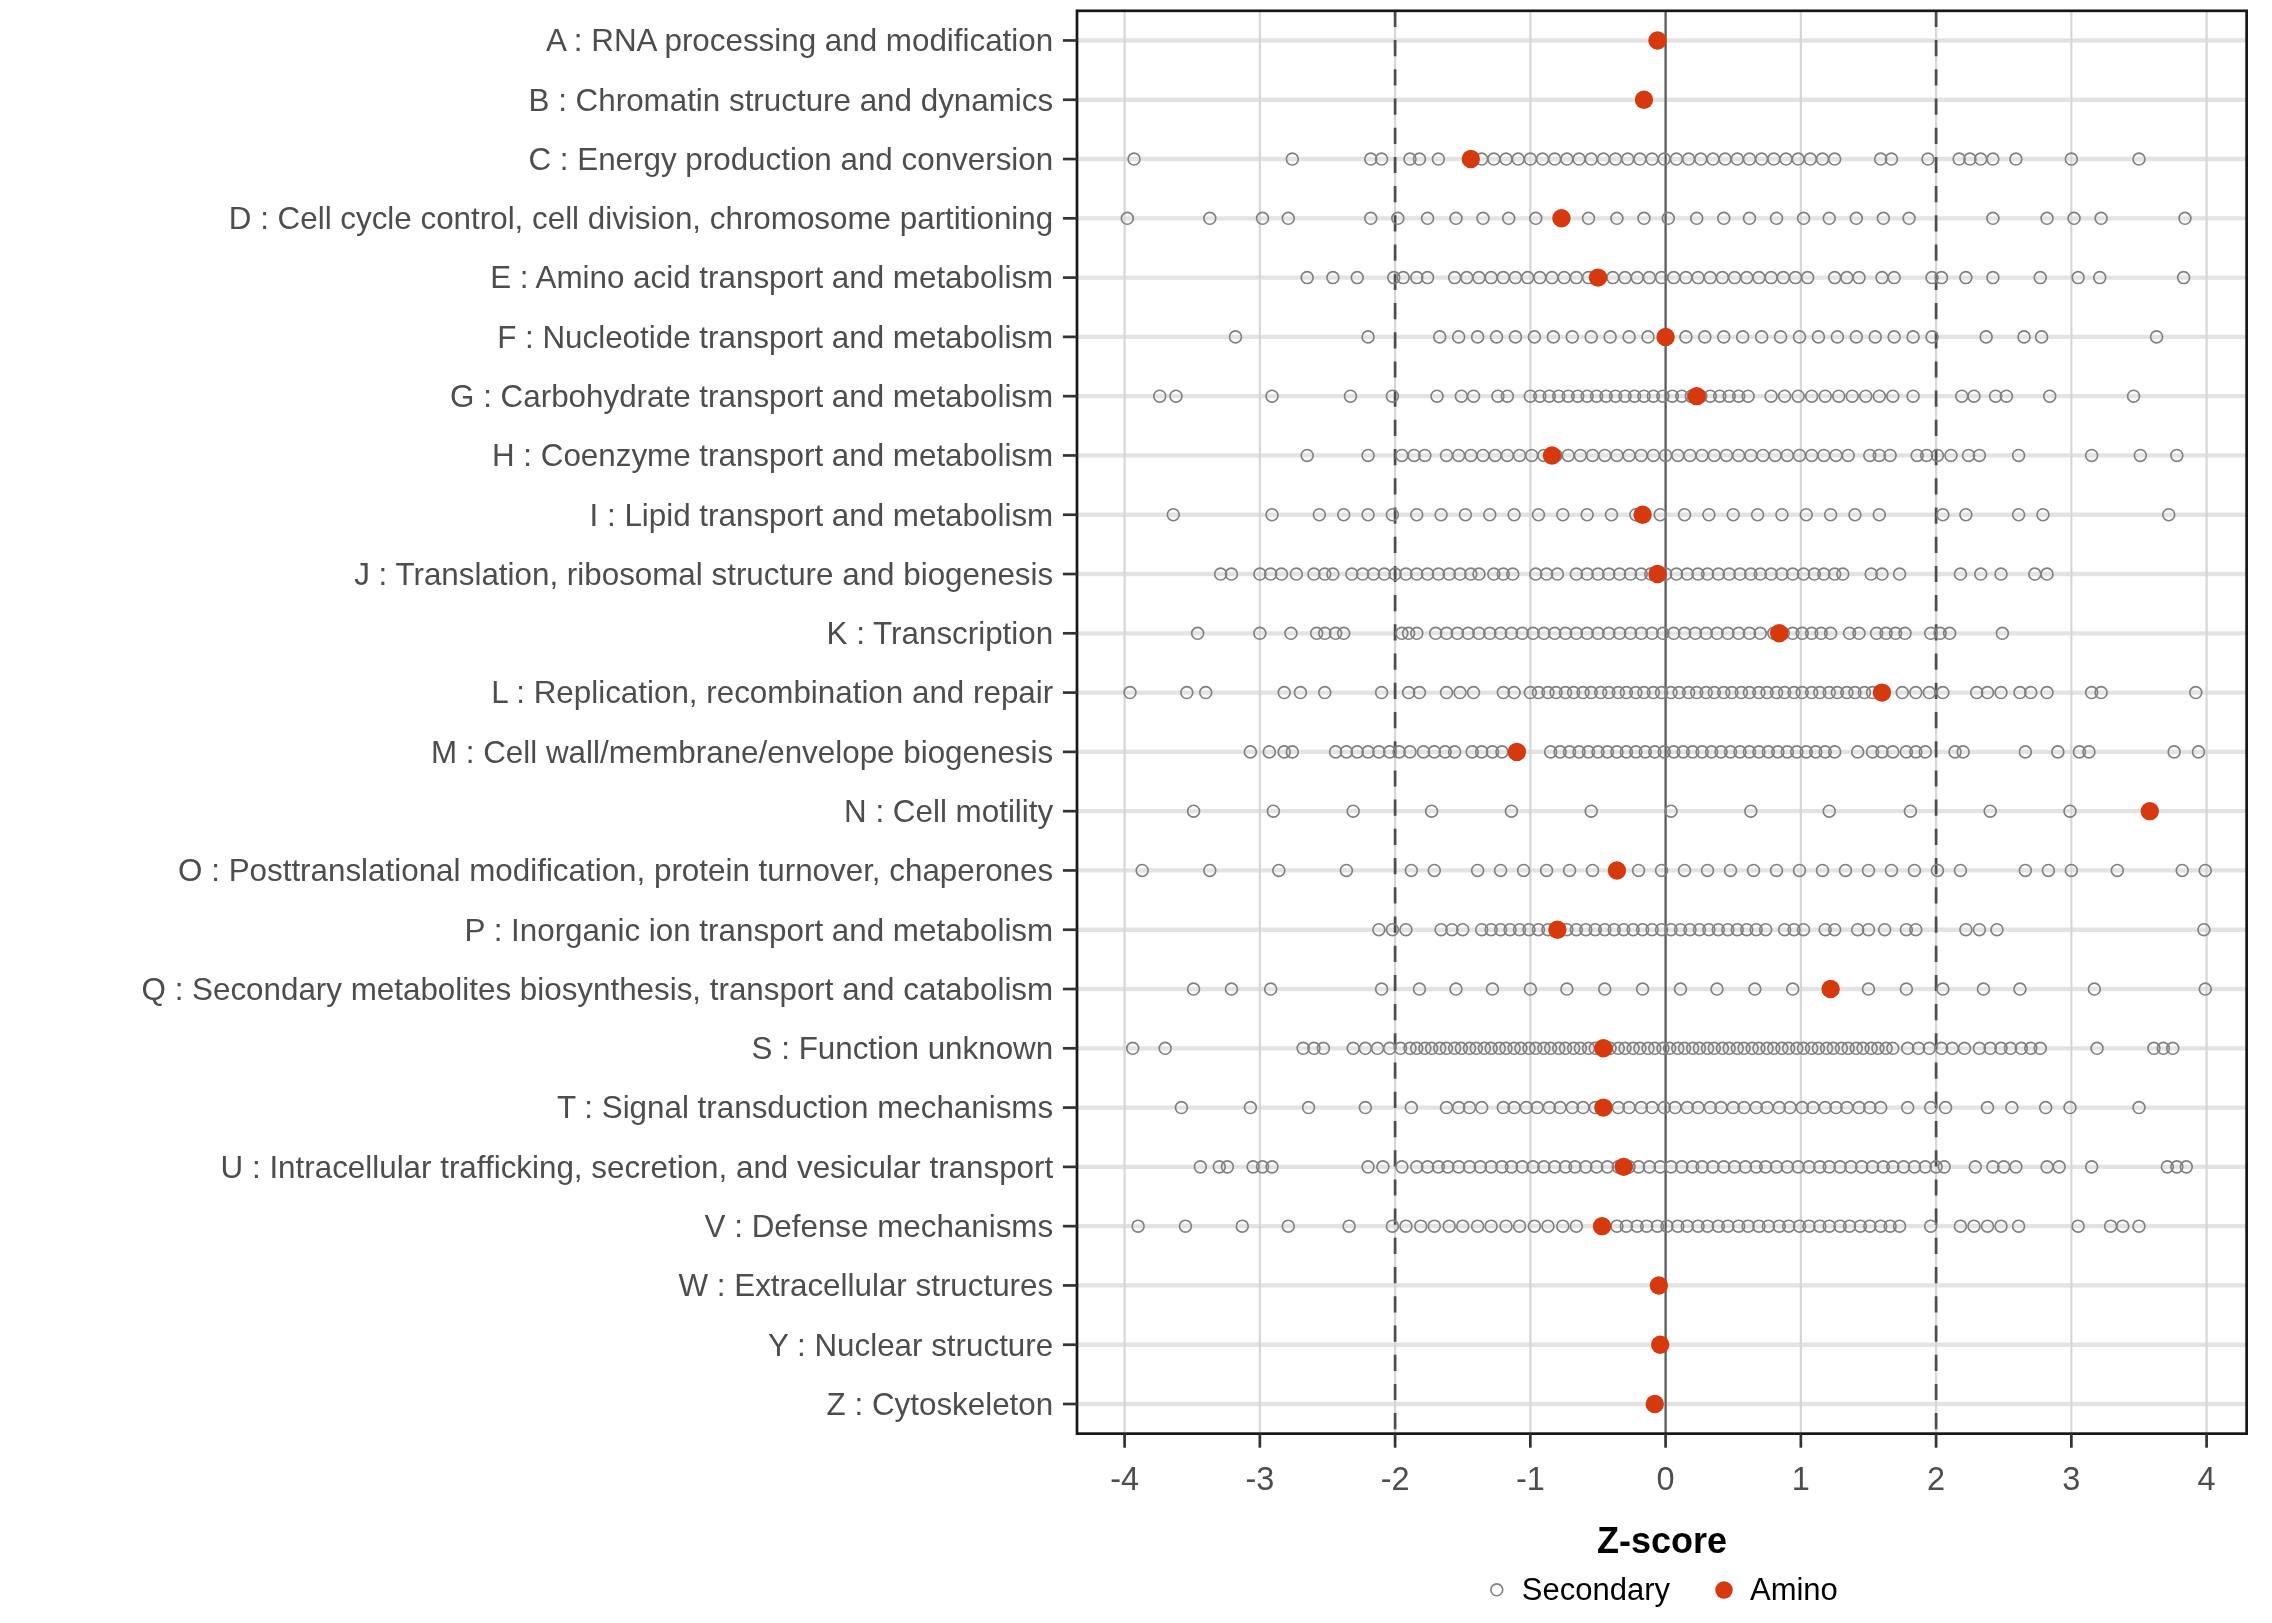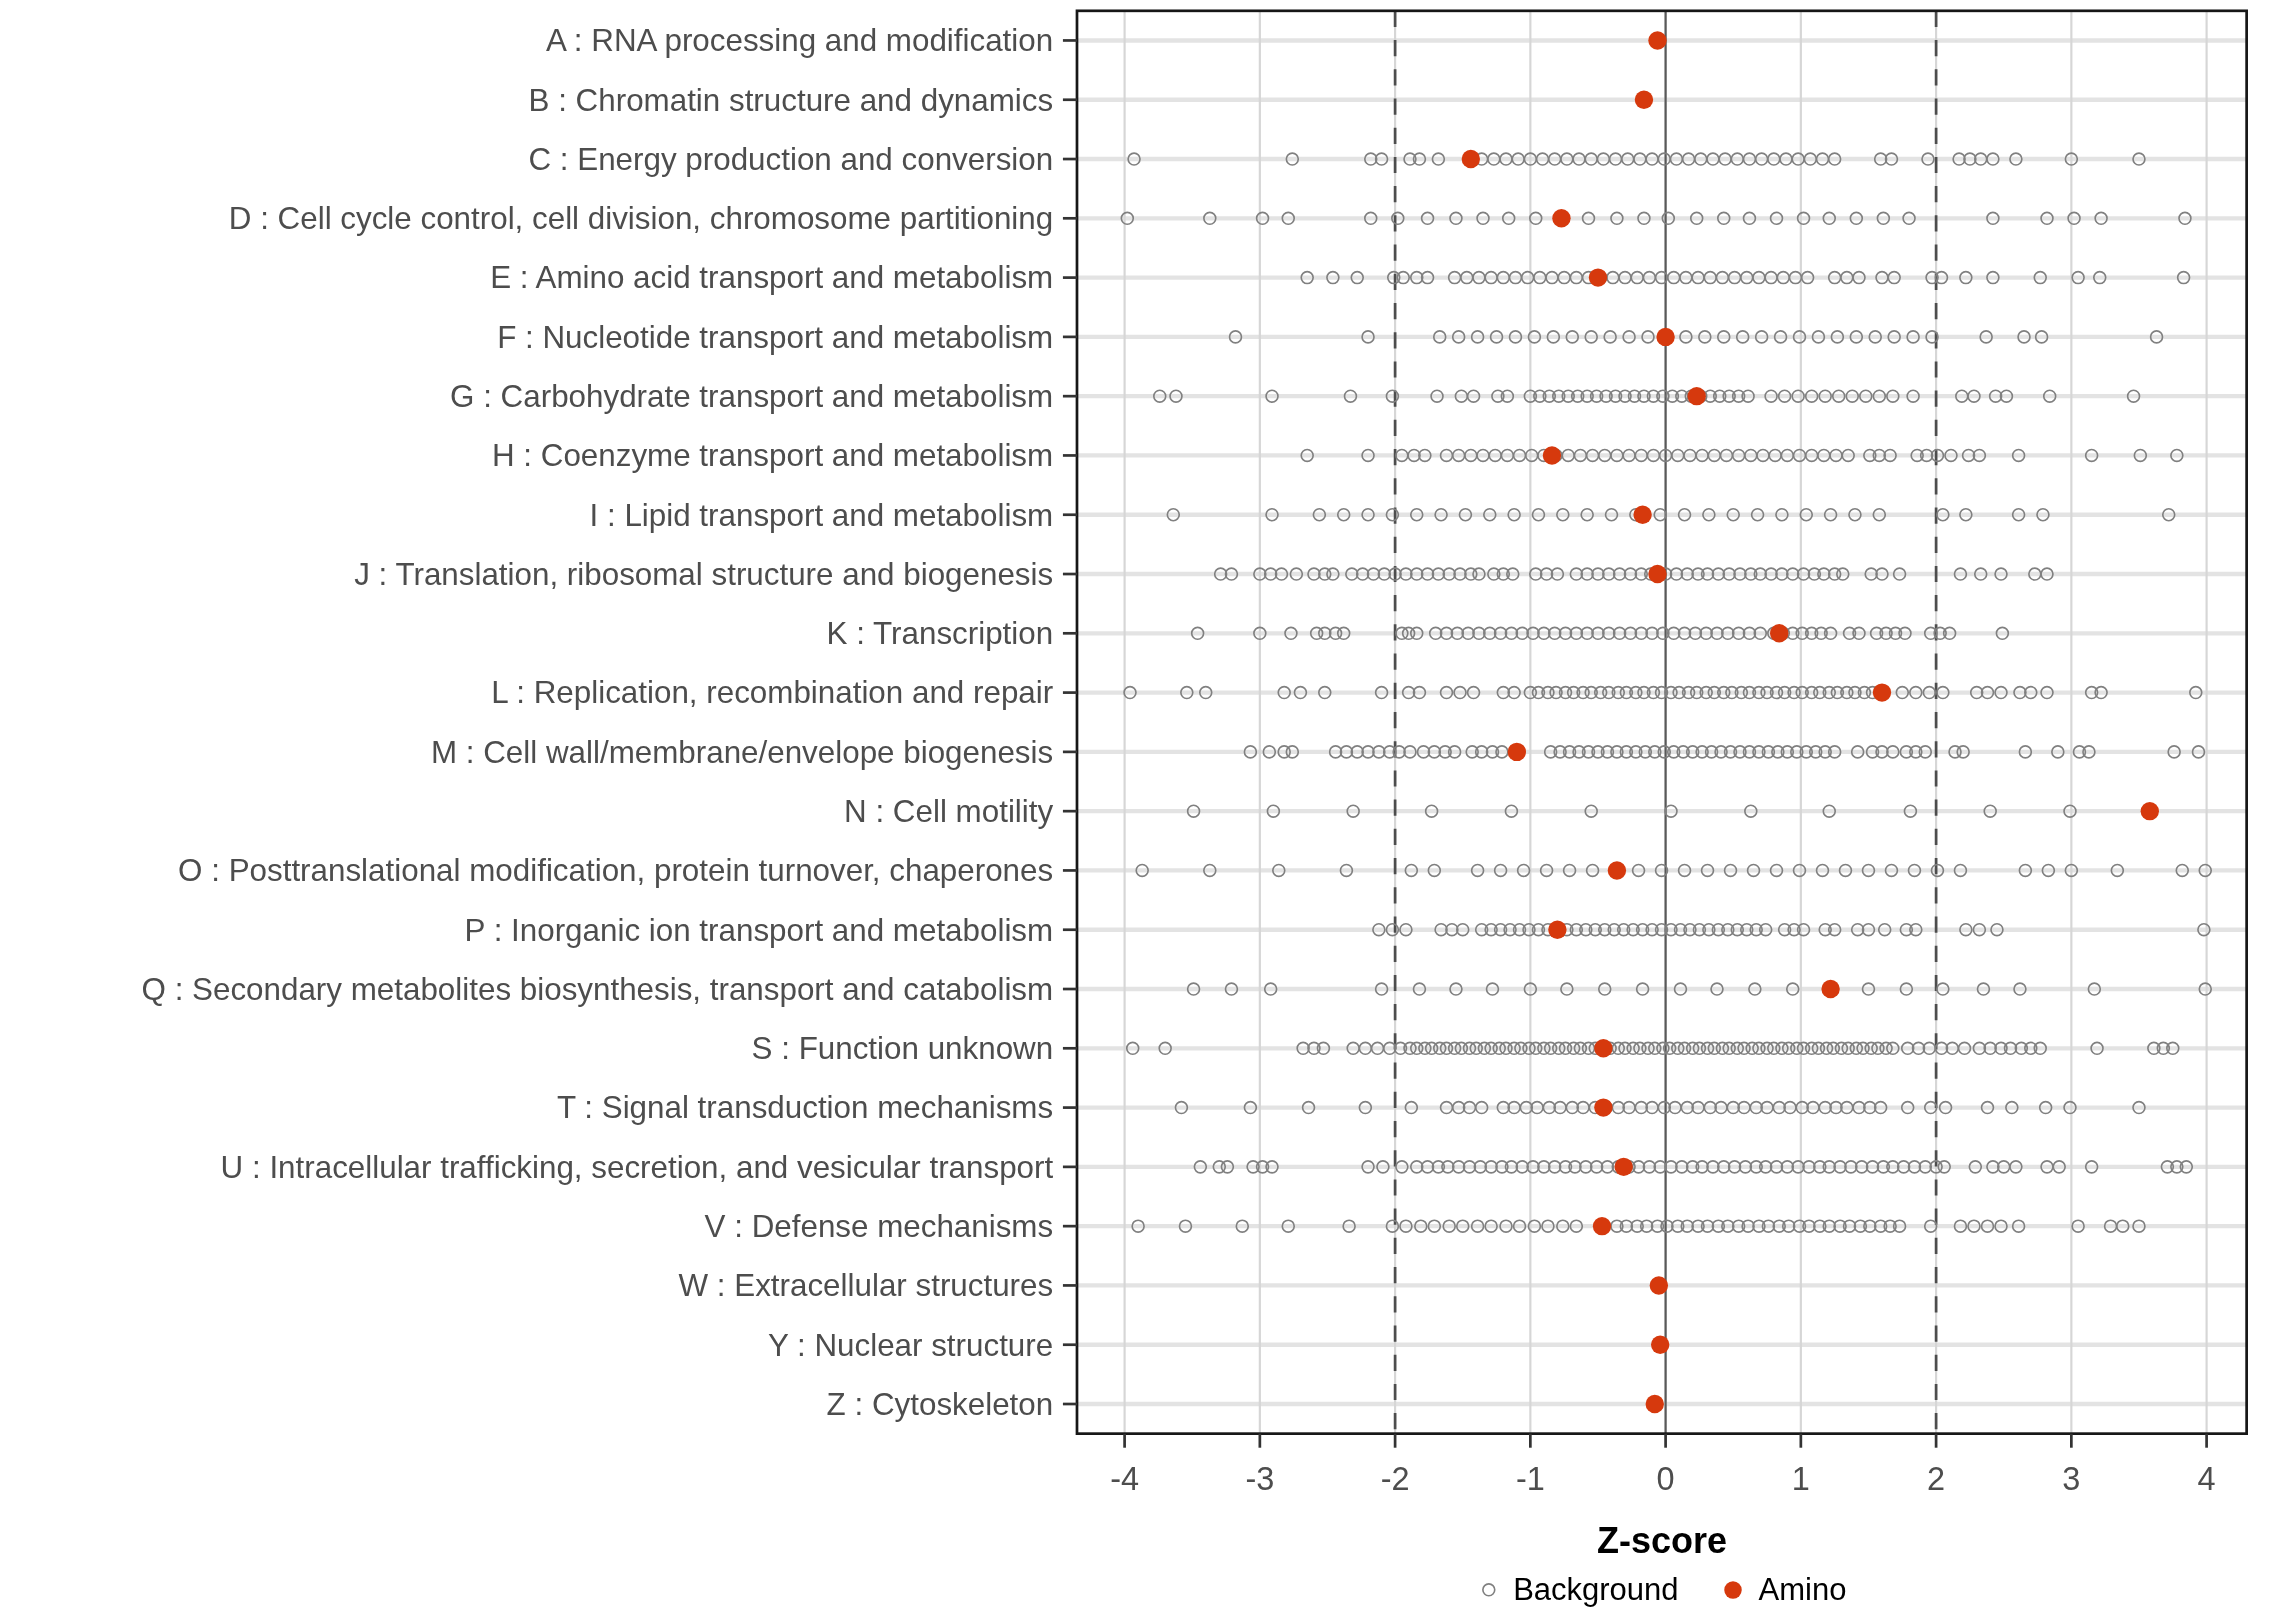--- a/index.html
+++ b/index.html
@@ -1087,21 +1087,21 @@
       <text x="4078" y="2755" text-anchor="middle" font-size="60" fill="#4D4D4D" font-family="&quot;Liberation Sans&quot;, sans-serif">4</text>
     </svg>
 
   <div class="xlabel">Z-score</div>
 
   <div class="legend">
     <span class="lg-item">
       <svg class="lg-glyph" width="21.6" height="21.6" viewBox="0 0 40 40">
         <circle cx="20" cy="20" r="11" fill="none" stroke="#808080" stroke-width="3"></circle>
       </svg>
-      <span>Background</span>
+      <span>Secondary</span>
     </span>
     <span class="lg-item">
       <svg class="lg-glyph" width="24" height="24" viewBox="0 0 44 44">
         <circle cx="22" cy="22" r="16" fill="#D6390D"></circle>
       </svg>
       <span>Amino</span>
     </span>
   </div>
 </div>
 

